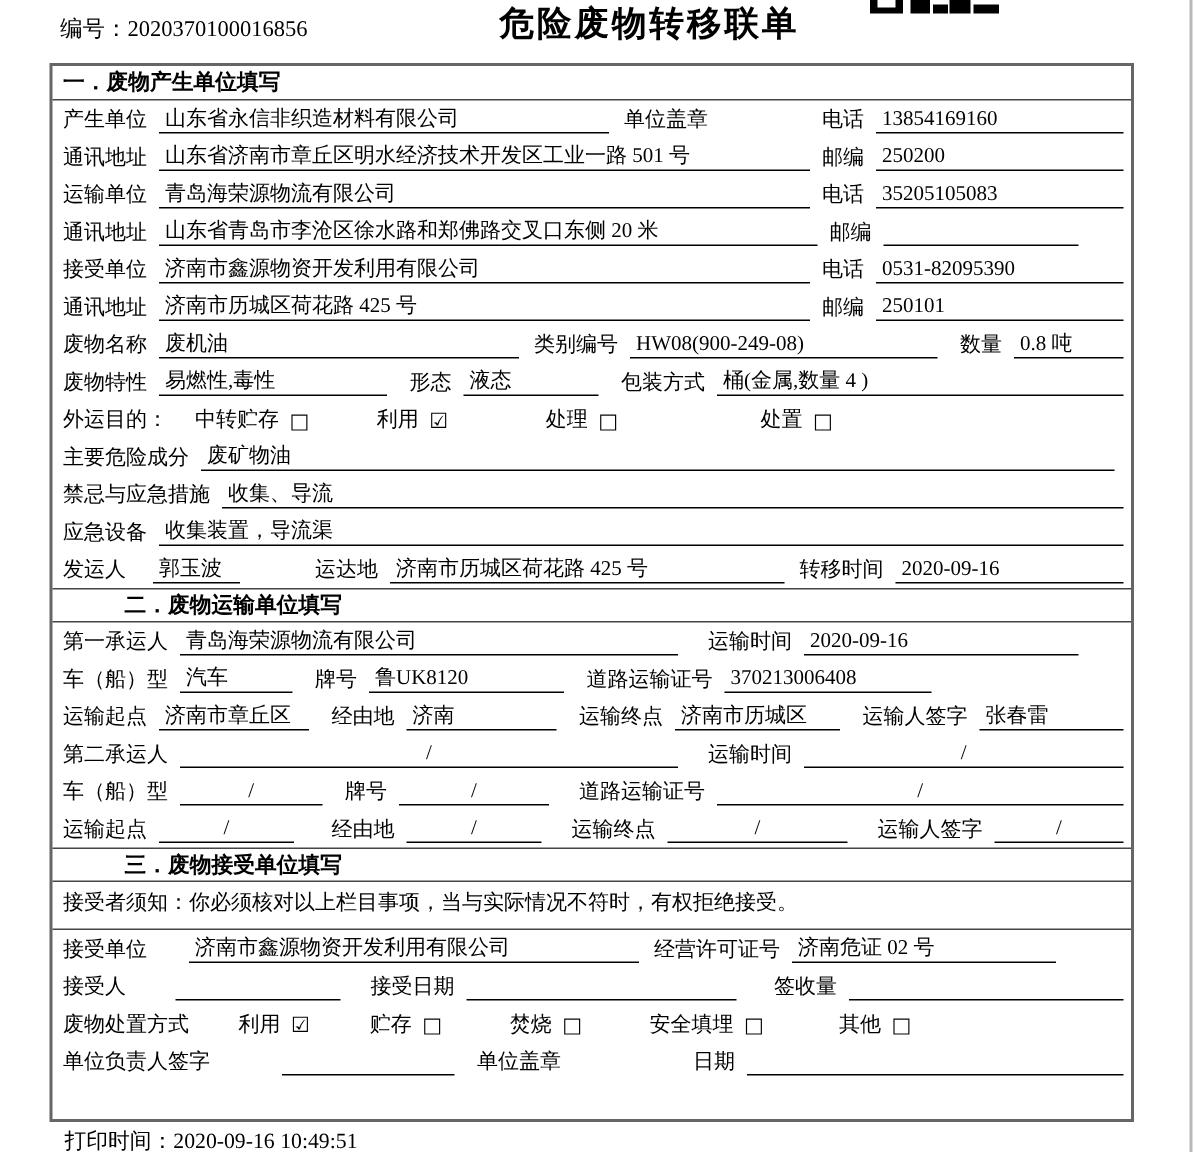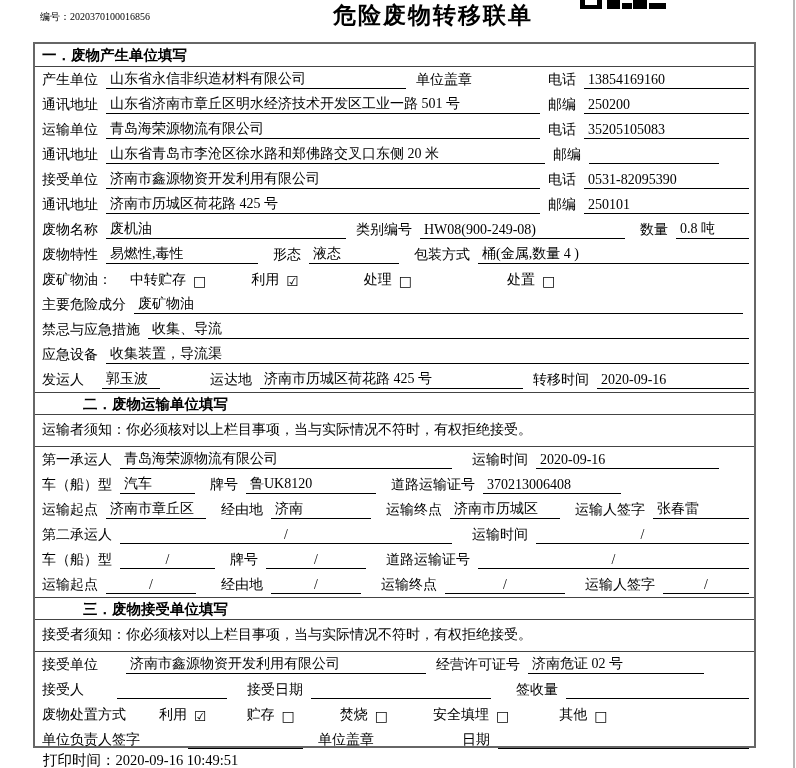--- a/index.html
+++ b/index.html
@@ -4,21 +4,21 @@
 <style>
   html,body { margin:0; padding:0; background:#ffffff; }
   .page {
     position:relative; width:796px; height:768px; background:#ffffff;
     font-family:"Liberation Serif","DejaVu Serif",serif;
     color:#000; font-size:14px; overflow:hidden;
   }
   .page-edge { position:absolute; top:0; right:1px; width:2px; height:768px; background:#b8b8b8; }
 
   
-  .doc-number { position:absolute; left:40px; top:10px; font-size:10px; white-space:nowrap; }
+  .doc-number { position:absolute; left:40px; top:10px; font-size:15px; white-space:nowrap; }
   .doc-title {
     position:absolute; left:333px; top:0px; margin:0; font-size:23px; font-weight:bold;
     font-family:"Liberation Sans","DejaVu Sans",sans-serif; letter-spacing:2px; white-space:nowrap;text-align:center;
   }
   .qr { position:absolute; left:580px; top:0; width:90px; height:10px; }
   .qr div { position:absolute; background:#000; }
 
   
   .form-table {
     position:absolute; left:33px; top:42px; width:723px; height:706px;
@@ -133,21 +133,21 @@
     <div class="row">
       <span class="lbl">废物特性</span>
       <span class="val w150">易燃性,毒性</span>
       <span class="lbl ml15">形态</span>
       <span class="val w90">液态</span>
       <span class="lbl ml15">包装方式</span>
       <span class="val fill">桶(金属,数量  4 )</span>
     </div>
 
     <div class="row">
-      <span class="lbl">废矿物油：</span>
+      <span class="lbl">外运目的：</span>
       <span class="cbitem ml10">
         <span>中转贮存</span>
         <span class="box">□</span>
       </span>
       <span class="cbitem ml45">
         <span>利用</span>
         <span class="box">☑</span>
       </span>
       <span class="cbitem" style="margin-left:65px;">
         <span>处理</span>
@@ -177,21 +177,20 @@
     <div class="row">
       <span class="lbl">发运人</span>
       <span class="val w55 ml10">郭玉波</span>
       <span class="lbl ml50">运达地</span>
       <span class="val fill">济南市历城区荷花路 425 号</span>
       <span class="lbl ml10">转移时间</span>
       <span class="val w150">2020-09-16</span>
     </div>
 
     <div class="sec-title mid">二．废物运输单位填写</div>
-    <div class="notice">运输者须知：你必须核对以上栏目事项，当与实际情况不符时，有权拒绝接受。</div>
 
     <div class="row">
       <span class="lbl">第一承运人</span>
       <span class="val w330">青岛海荣源物流有限公司</span>
       <span class="lbl ml20">运输时间</span>
       <span class="val fill mr30">2020-09-16</span>
     </div>
 
     <div class="row">
       <span class="lbl">车（船）型</span>

